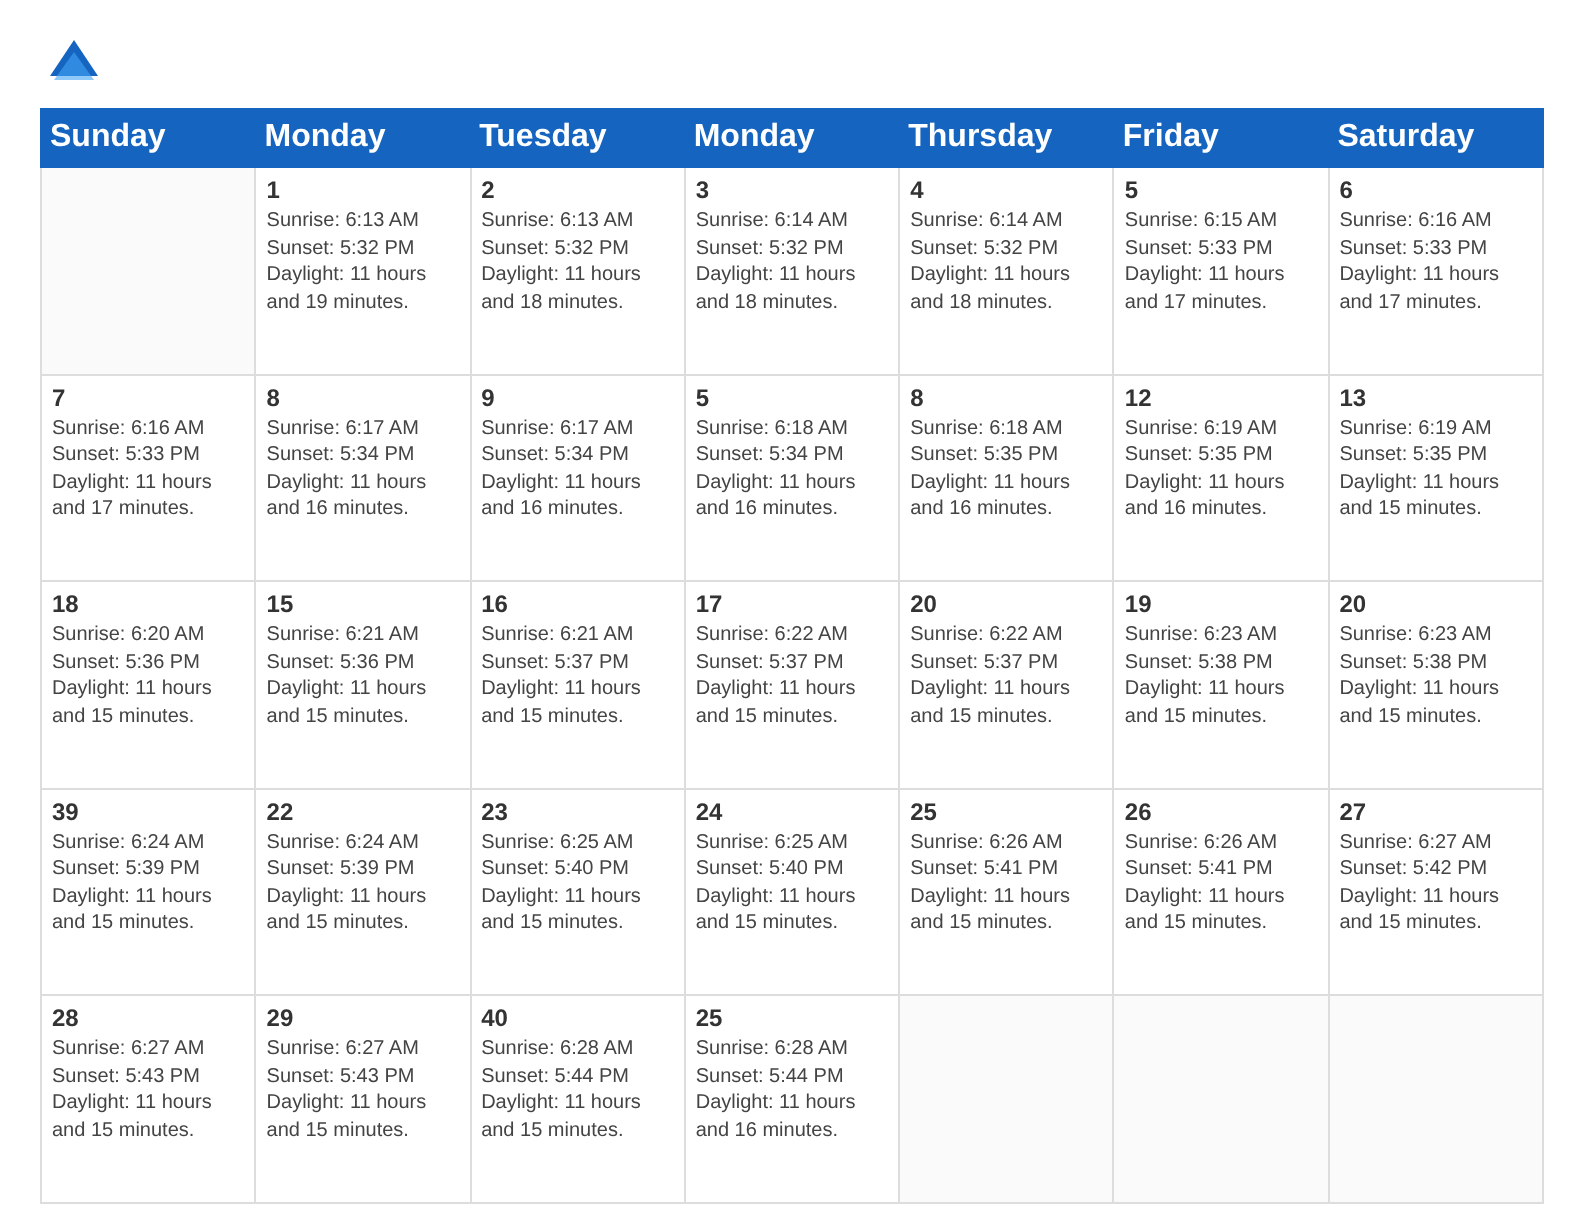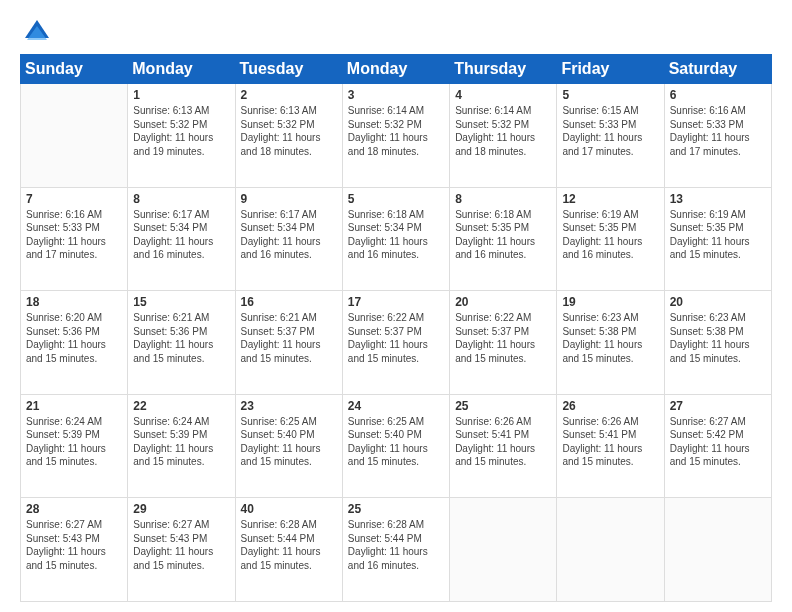--- a/index.html
+++ b/index.html
@@ -220,21 +220,21 @@
             <span class="day-num">19</span>
             <div class="day-info">Sunrise: 6:23 AM<br>Sunset: 5:38 PM<br>Daylight: 11 hours<br>and 15 minutes.</div>
           </td>
           <td>
             <span class="day-num">20</span>
             <div class="day-info">Sunrise: 6:23 AM<br>Sunset: 5:38 PM<br>Daylight: 11 hours<br>and 15 minutes.</div>
           </td>
         </tr>
         <tr class="week-row">
           <td>
-            <span class="day-num">21</span>
+            <span class="day-num">39</span>
             <div class="day-info">Sunrise: 6:24 AM<br>Sunset: 5:39 PM<br>Daylight: 11 hours<br>and 15 minutes.</div>
           </td>
           <td>
             <span class="day-num">22</span>
             <div class="day-info">Sunrise: 6:24 AM<br>Sunset: 5:39 PM<br>Daylight: 11 hours<br>and 15 minutes.</div>
           </td>
           <td>
             <span class="day-num">23</span>
             <div class="day-info">Sunrise: 6:25 AM<br>Sunset: 5:40 PM<br>Daylight: 11 hours<br>and 15 minutes.</div>
           </td>

